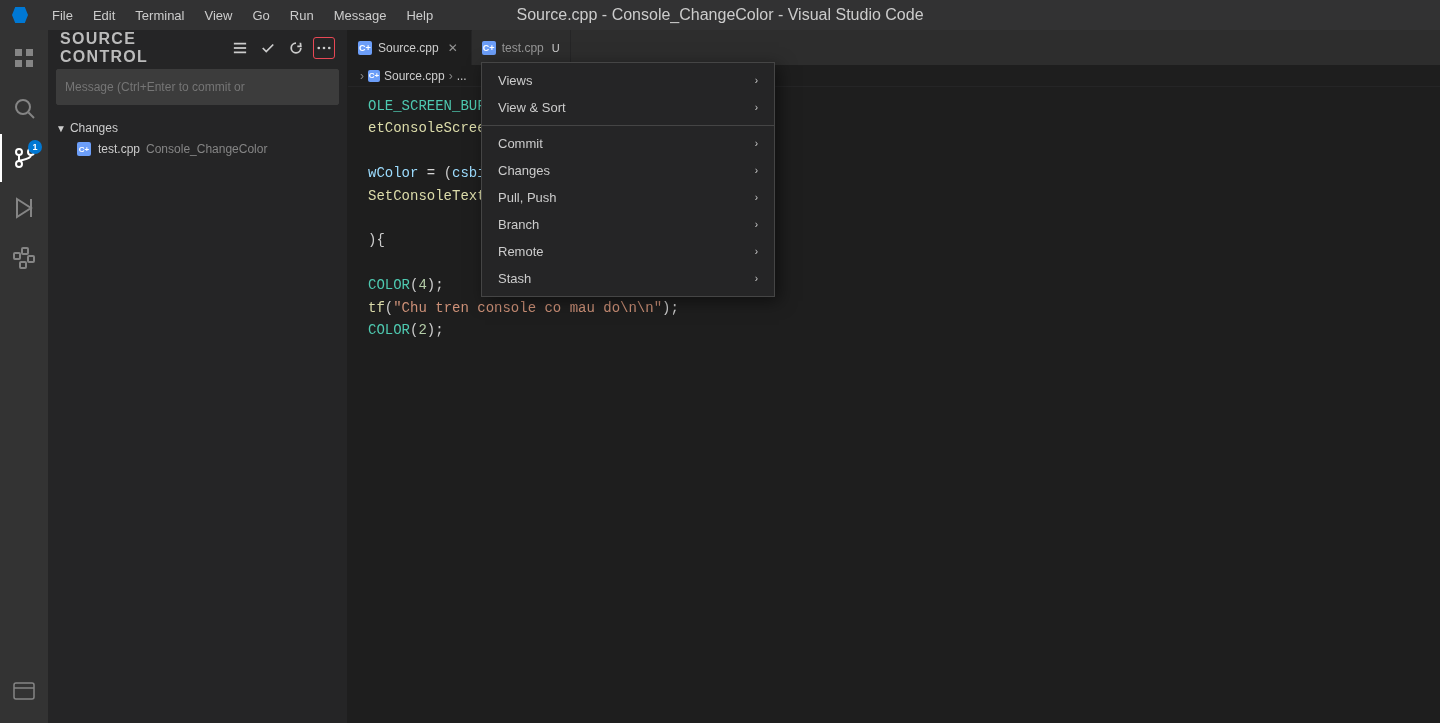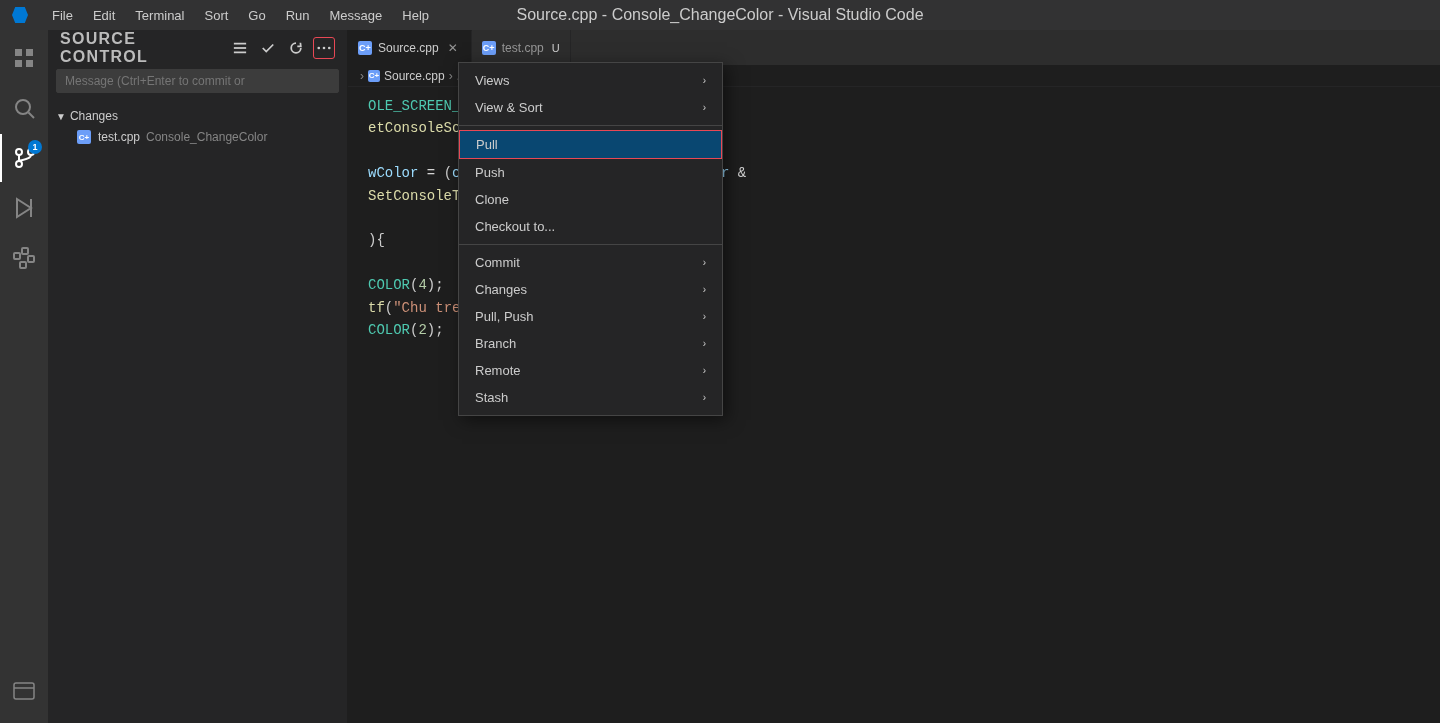--- a/index.html
+++ b/index.html
@@ -142,21 +142,21 @@
     .header-icon.highlighted {
       border: 1.5px solid #e84855;
       border-radius: 3px;
     }
 
     .message-input {
       margin: 4px 8px;
       background: #3c3c3c;
       border: 1px solid #3c3c3c;
       color: #cccccc;
-      padding: 4px 8px;
+      padding: 10px 8px;
       font-size: 12px;
       border-radius: 2px;
       width: calc(100% - 16px);
     }
 
     .changes-section {
       margin-top: 8px;
     }
     .changes-header {
       display: flex;
@@ -188,22 +188,22 @@
     
     .dropdown-overlay {
       position: absolute;
       top: 0; left: 0; right: 0; bottom: 0;
       z-index: 100;
       pointer-events: none;
     }
     .dropdown-menu {
       position: absolute;
       top: 62px;
-      left: 458px;
-      width: 265px;
+      left: 481px;
+      width: 294px;
       background: #252526;
       border: 1px solid #454545;
       box-shadow: 4px 4px 16px rgba(0,0,0,0.5);
       z-index: 200;
       pointer-events: all;
     }
     .menu-section {
       padding: 4px 0;
       border-bottom: 1px solid #454545;
     }
@@ -320,21 +320,21 @@
 </head>
 <body>
 
 <div class="title-bar">
   <div class="title-bar-left">
     <div class="vscode-logo"></div>
     <div class="menu-items">
       <span class="menu-item">File</span>
       <span class="menu-item">Edit</span>
       <span class="menu-item">Terminal</span>
-      <span class="menu-item">Sort</span>
+      <span class="menu-item">View</span>
       <span class="menu-item">Go</span>
       <span class="menu-item">Run</span>
       <span class="menu-item">Message</span>
       <span class="menu-item">Help</span>
     </div>
   </div>
   <div class="title-bar-center">Source.cpp - Console_ChangeColor - Visual Studio Code</div>
 </div>
 
 <div class="main-layout">
@@ -444,34 +444,20 @@
         <div class="dropdown-item">
           <span>Views</span>
           <span class="chevron-right">›</span>
         </div>
         <div class="dropdown-item">
           <span>View &amp; Sort</span>
           <span class="chevron-right">›</span>
         </div>
       </div>
 
-      <div class="menu-section">
-        <div class="dropdown-item active-item">
-          <span>Pull</span>
-        </div>
-        <div class="dropdown-item">
-          <span>Push</span>
-        </div>
-        <div class="dropdown-item">
-          <span>Clone</span>
-        </div>
-        <div class="dropdown-item">
-          <span>Checkout to...</span>
-        </div>
-      </div>
 
       <div class="menu-section">
         <div class="dropdown-item">
           <span>Commit</span>
           <span class="chevron-right">›</span>
         </div>
         <div class="dropdown-item">
           <span>Changes</span>
           <span class="chevron-right">›</span>
         </div>

